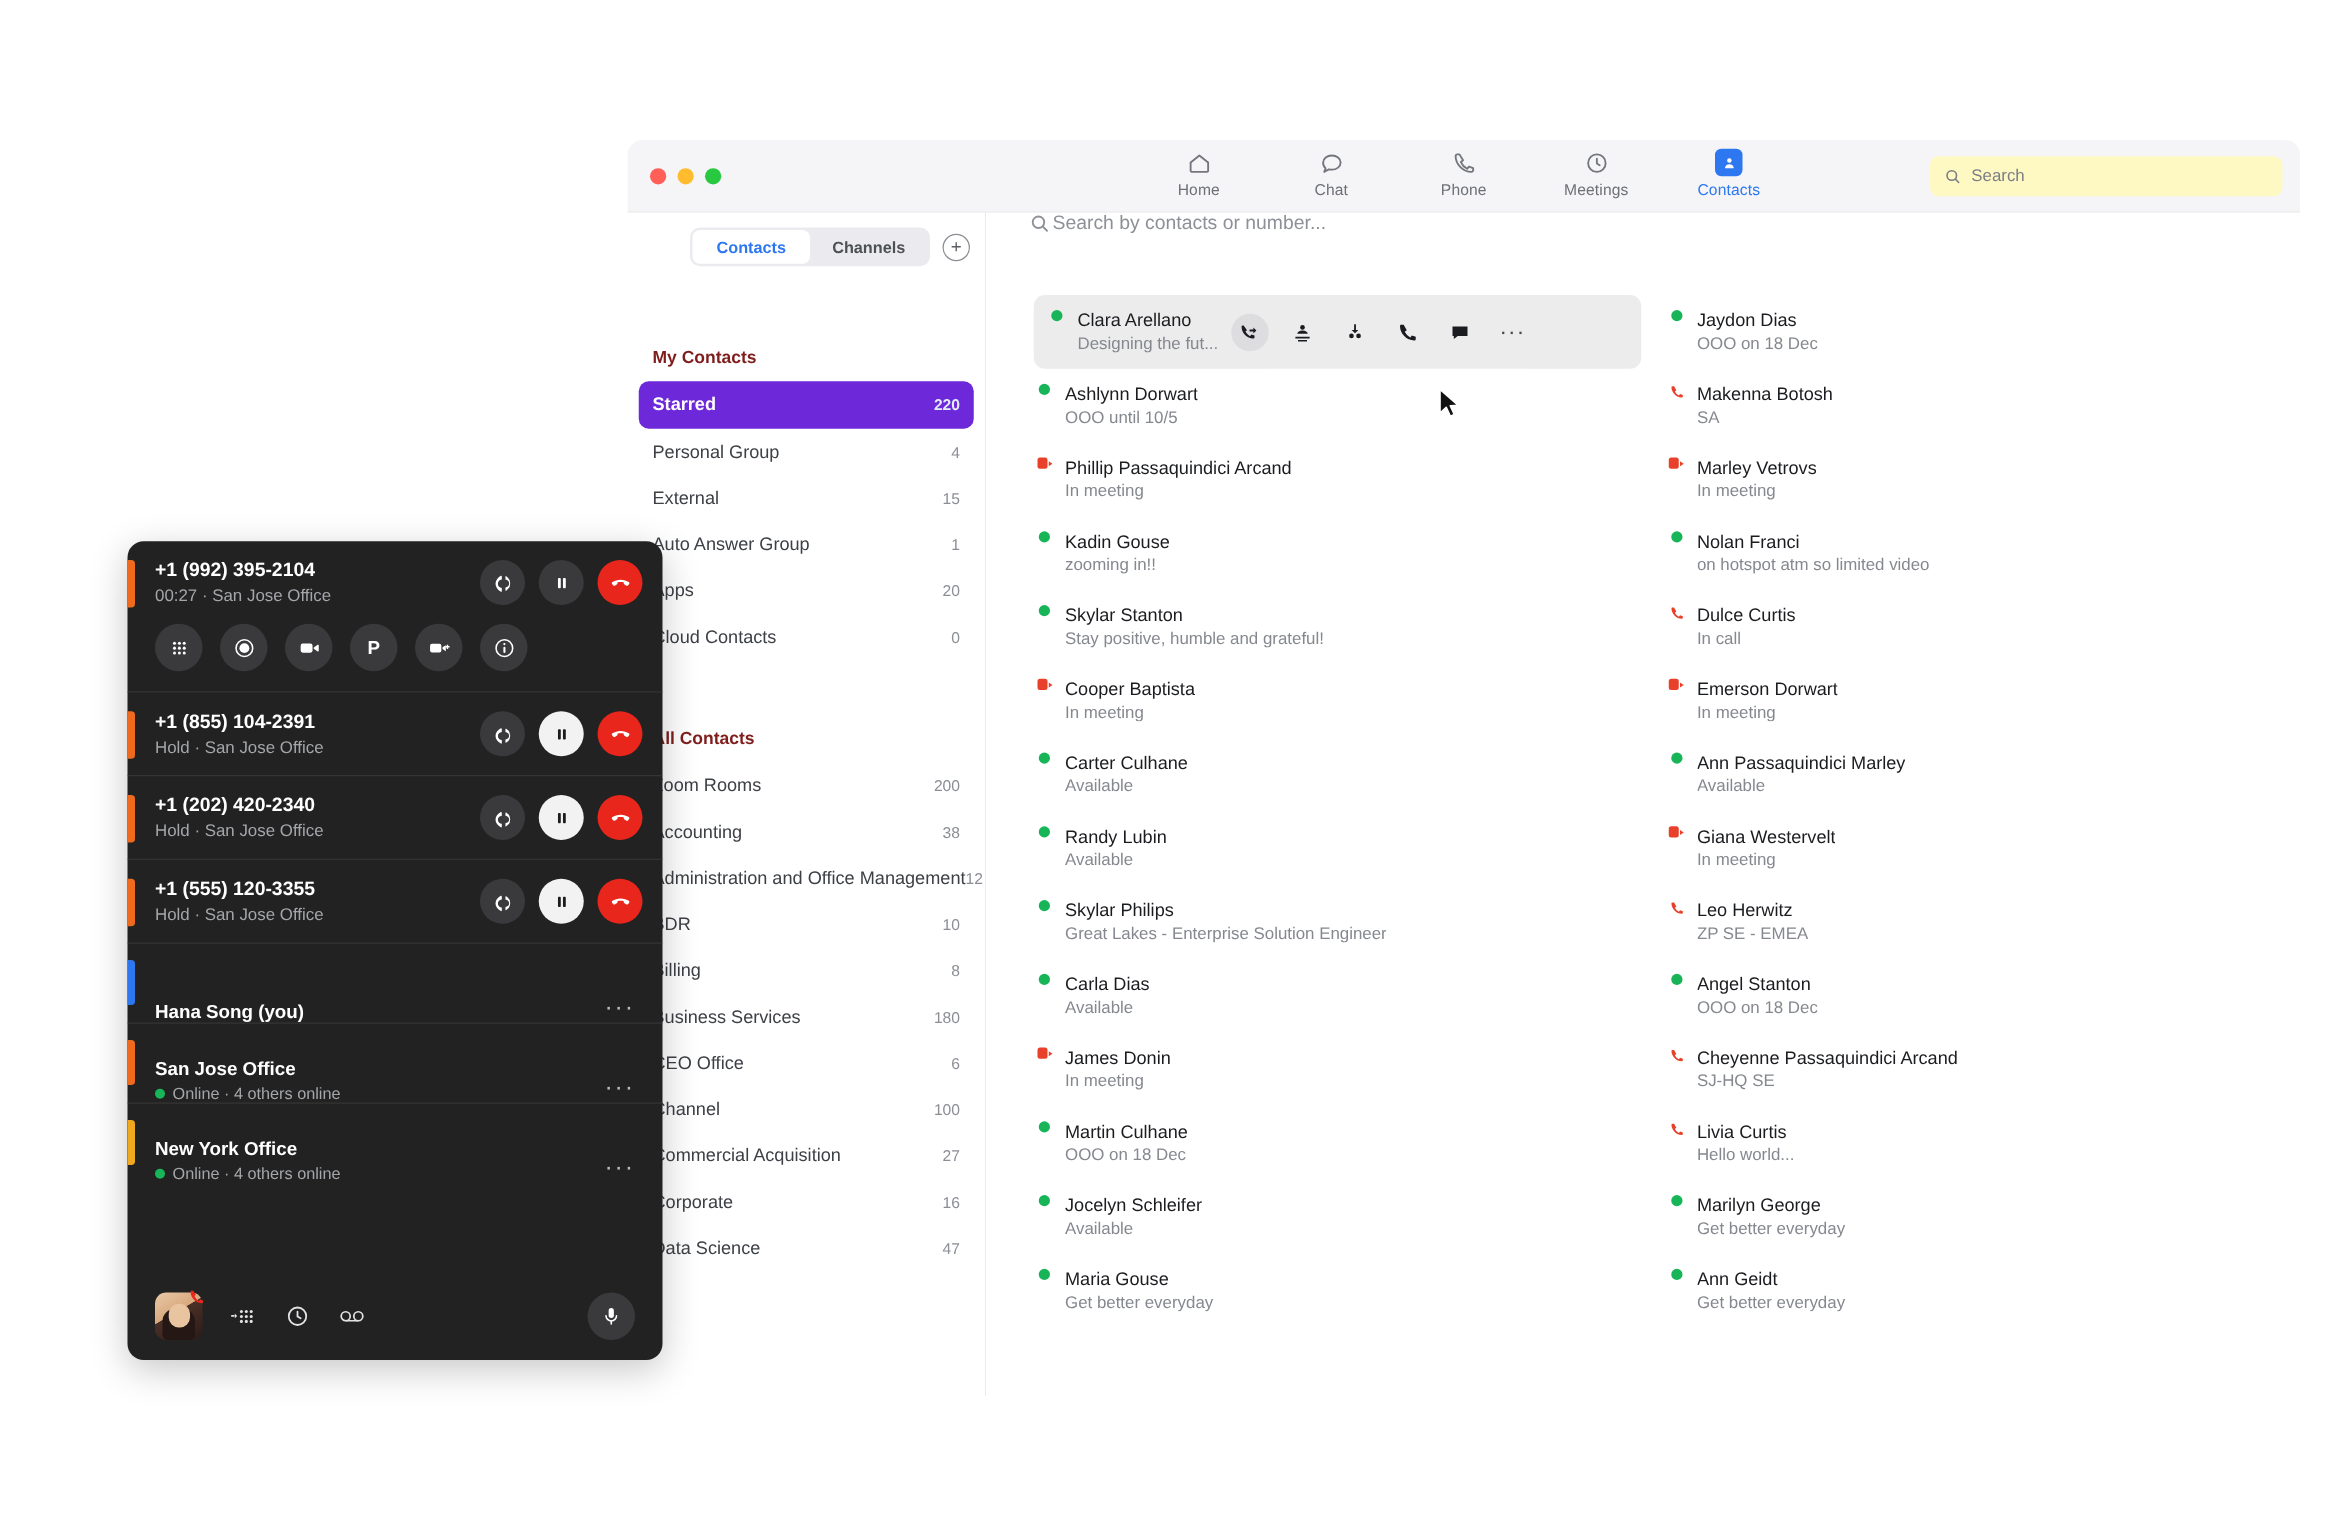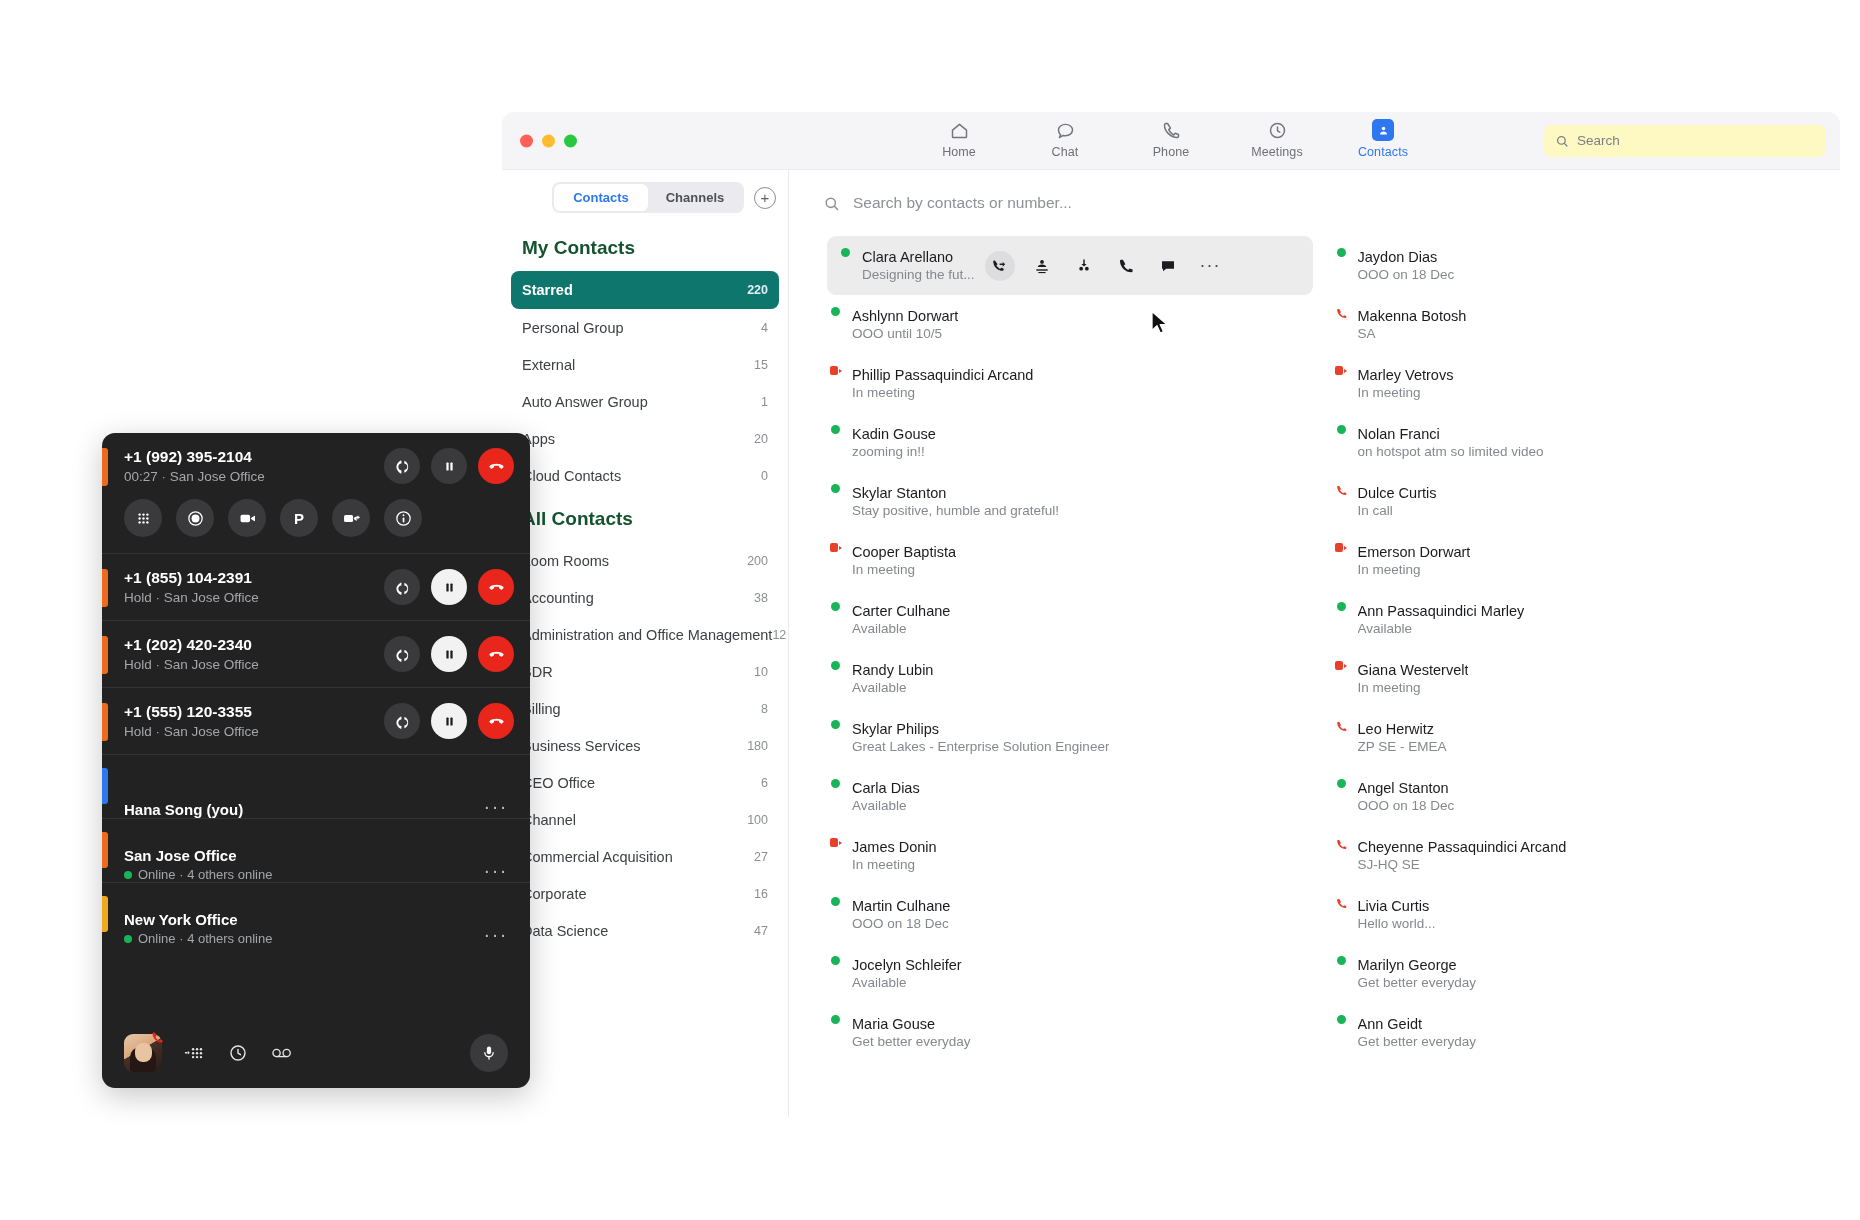--- a/index.html
+++ b/index.html
@@ -107,46 +107,47 @@
   .add-btn {
     width: 22px; height: 22px; border-radius: 50%;
     border: 1.4px solid #8a8d93; color: #5b5e64;
     display: flex; align-items: center; justify-content: center;
     font-size: 15px; line-height: 1; cursor: pointer;
     flex: none;
   }
 
   .side-scroll { flex: 1; overflow: hidden; }
   .side-head {
-    font-size: 19px; font-weight: 700; color: #14532d;
+    font-size: 14px; font-weight: 700; color: #7f1d1d;
     padding: 8px 20px 12px 20px;
+    margin-top: 40px;
   }
   .side-item {
     height: 37px;
     display: flex; align-items: center;
     padding: 0 20px;
     font-size: 14.5px; color: #3d4045;
     cursor: pointer;
   }
   .side-item .si-label { flex: 1; white-space: nowrap; }
   .side-item .si-count { font-size: 12.5px; color: #8b8e94; }
   .side-item.selected {
-    background: #0f766e; color: #fff;
+    background: #6d28d9; color: #fff;
     margin: 0 9px; padding: 0 11px;
     border-radius: 8px; height: 38px;
   }
   .side-item.selected .si-count { color: #e2ecfb; font-weight: 600; }
   .side-item.selected .si-label { font-weight: 600; }
 
   
   .main-pane { flex: 1; background: #fff; display: flex; flex-direction: column; }
   .search-row {
     height: 66px;
-    display: flex; align-items: center;
-    gap: 13px; padding: 0 34px;
+    display: flex; 
+    gap: 2px; padding: 0 34px;
   }
   .search-row .sr-txt { font-size: 15.5px; color: #8d9096; }
 
   .contact-grid {
     flex: 1;
     display: grid;
     grid-template-columns: 1fr 1fr;
     column-gap: 10px;
     padding: 0 22px 0 28px;
     align-content: start;

